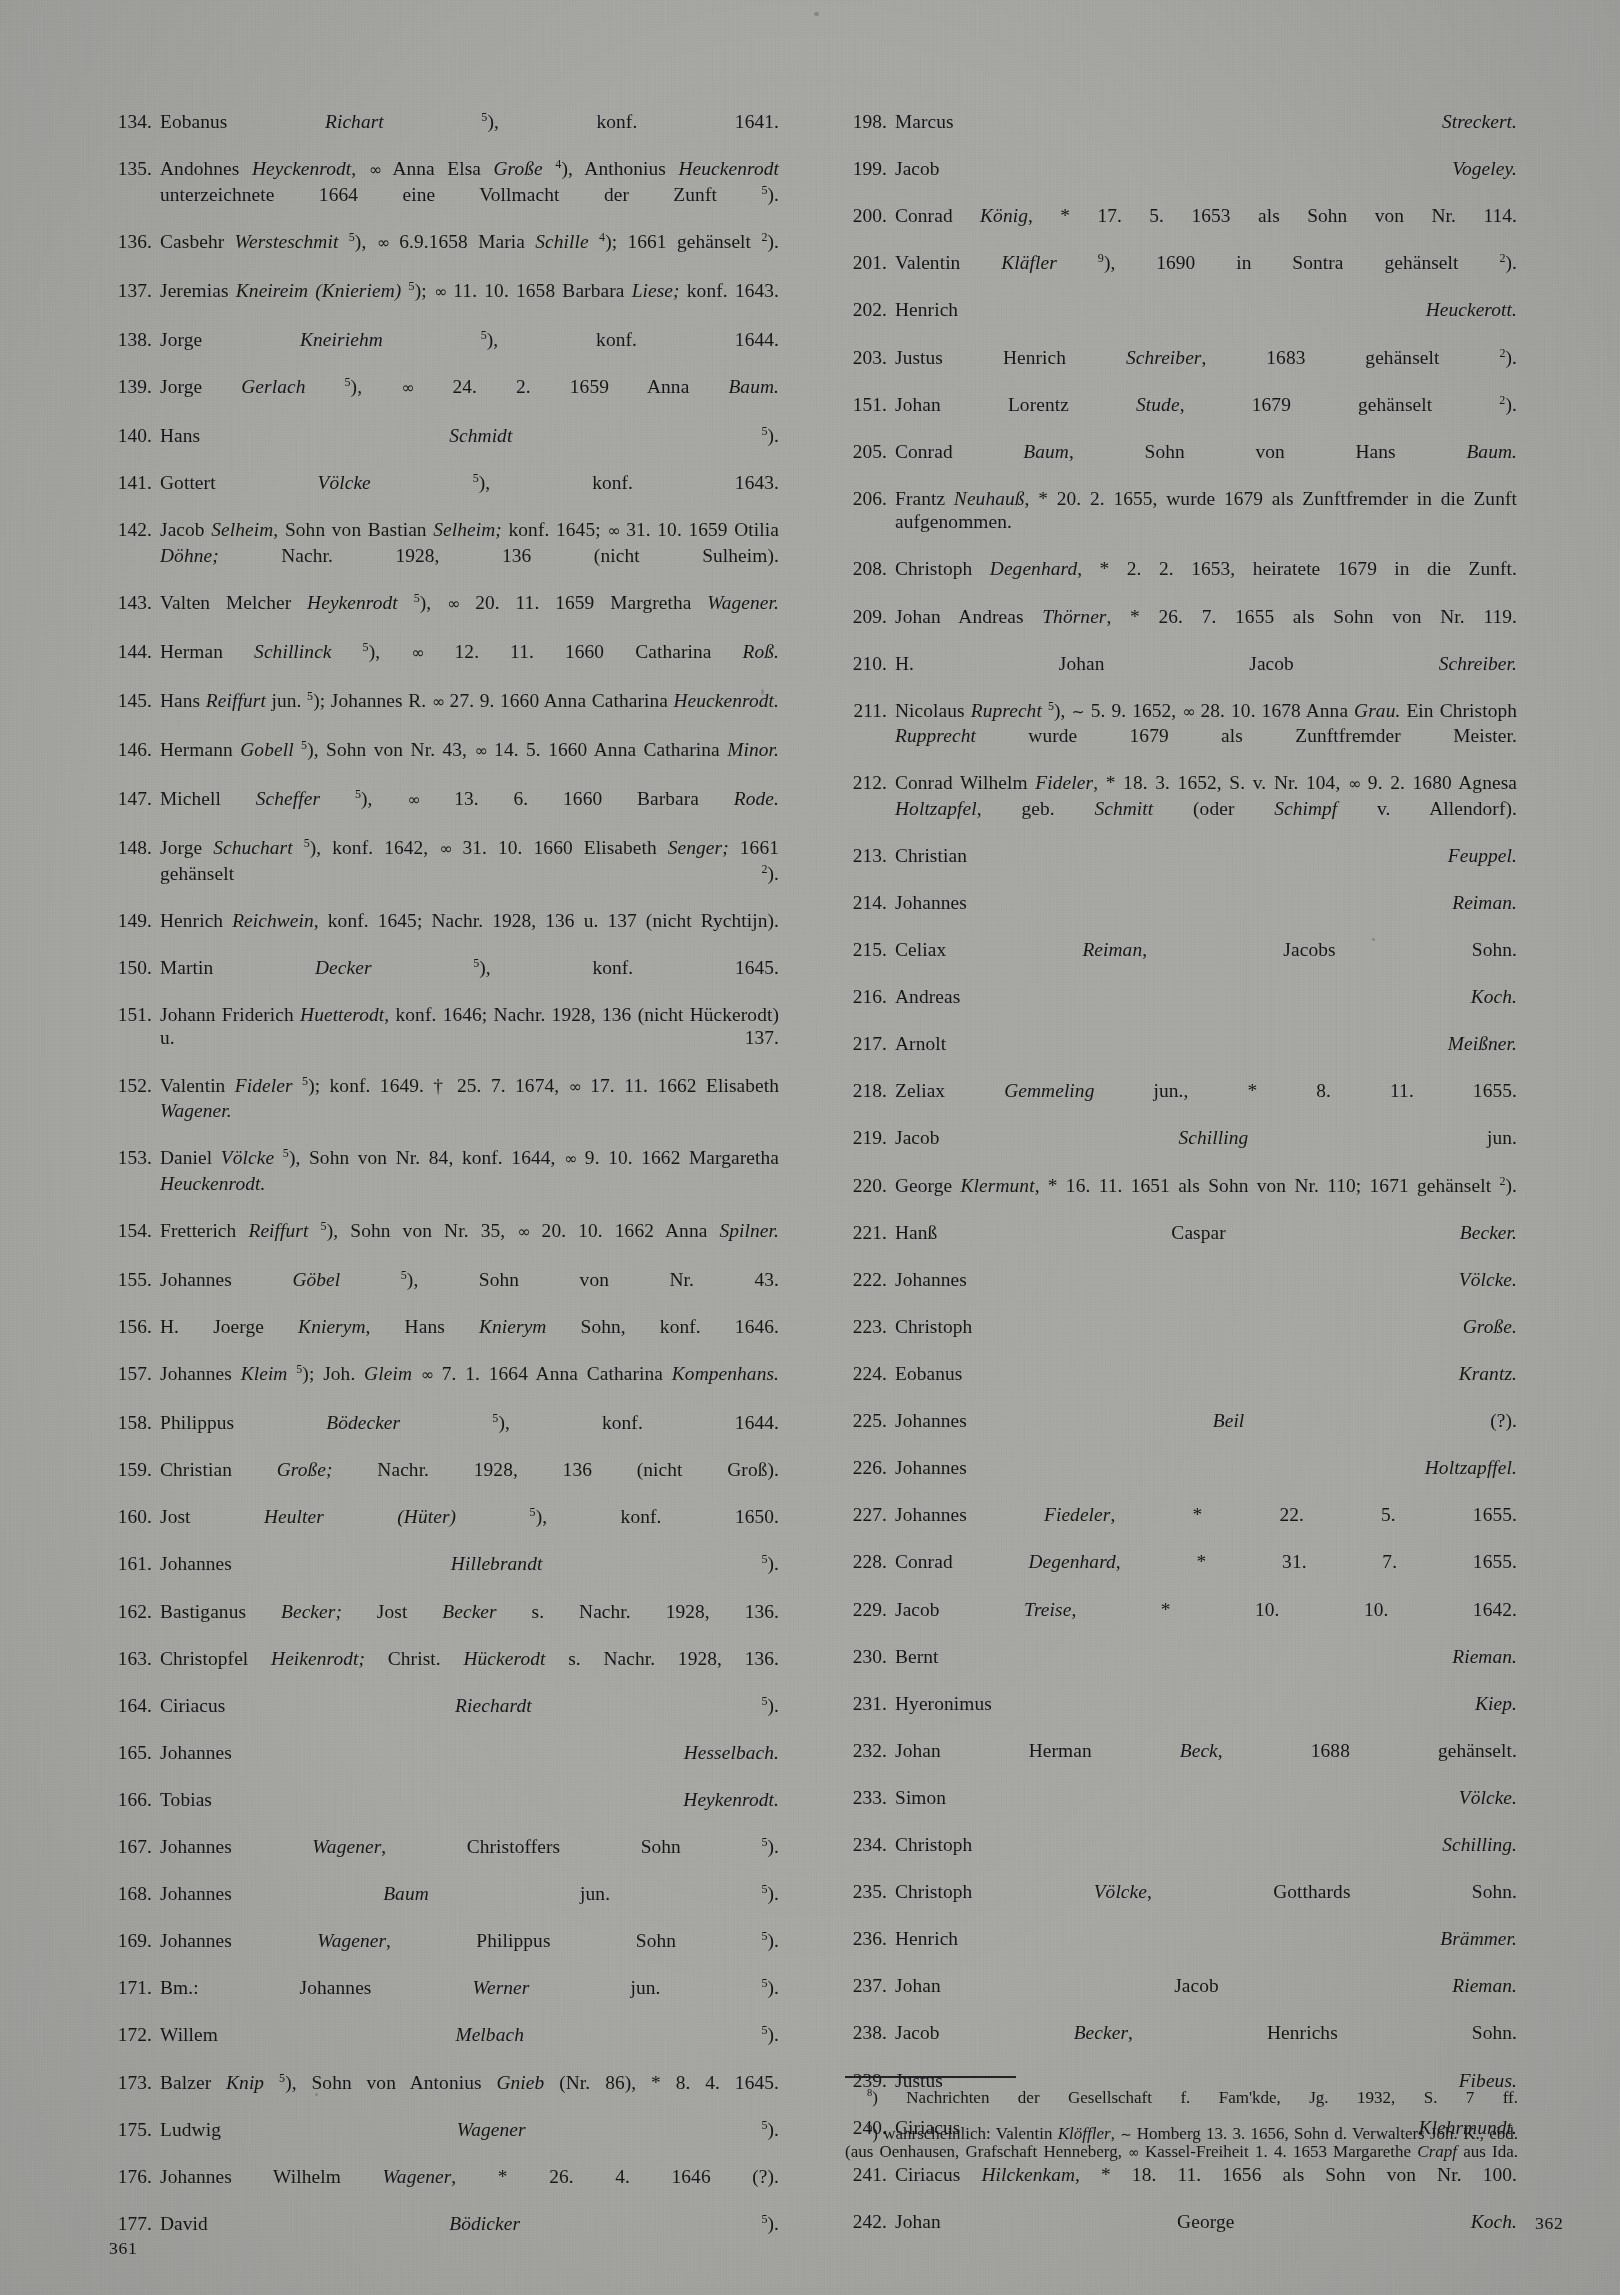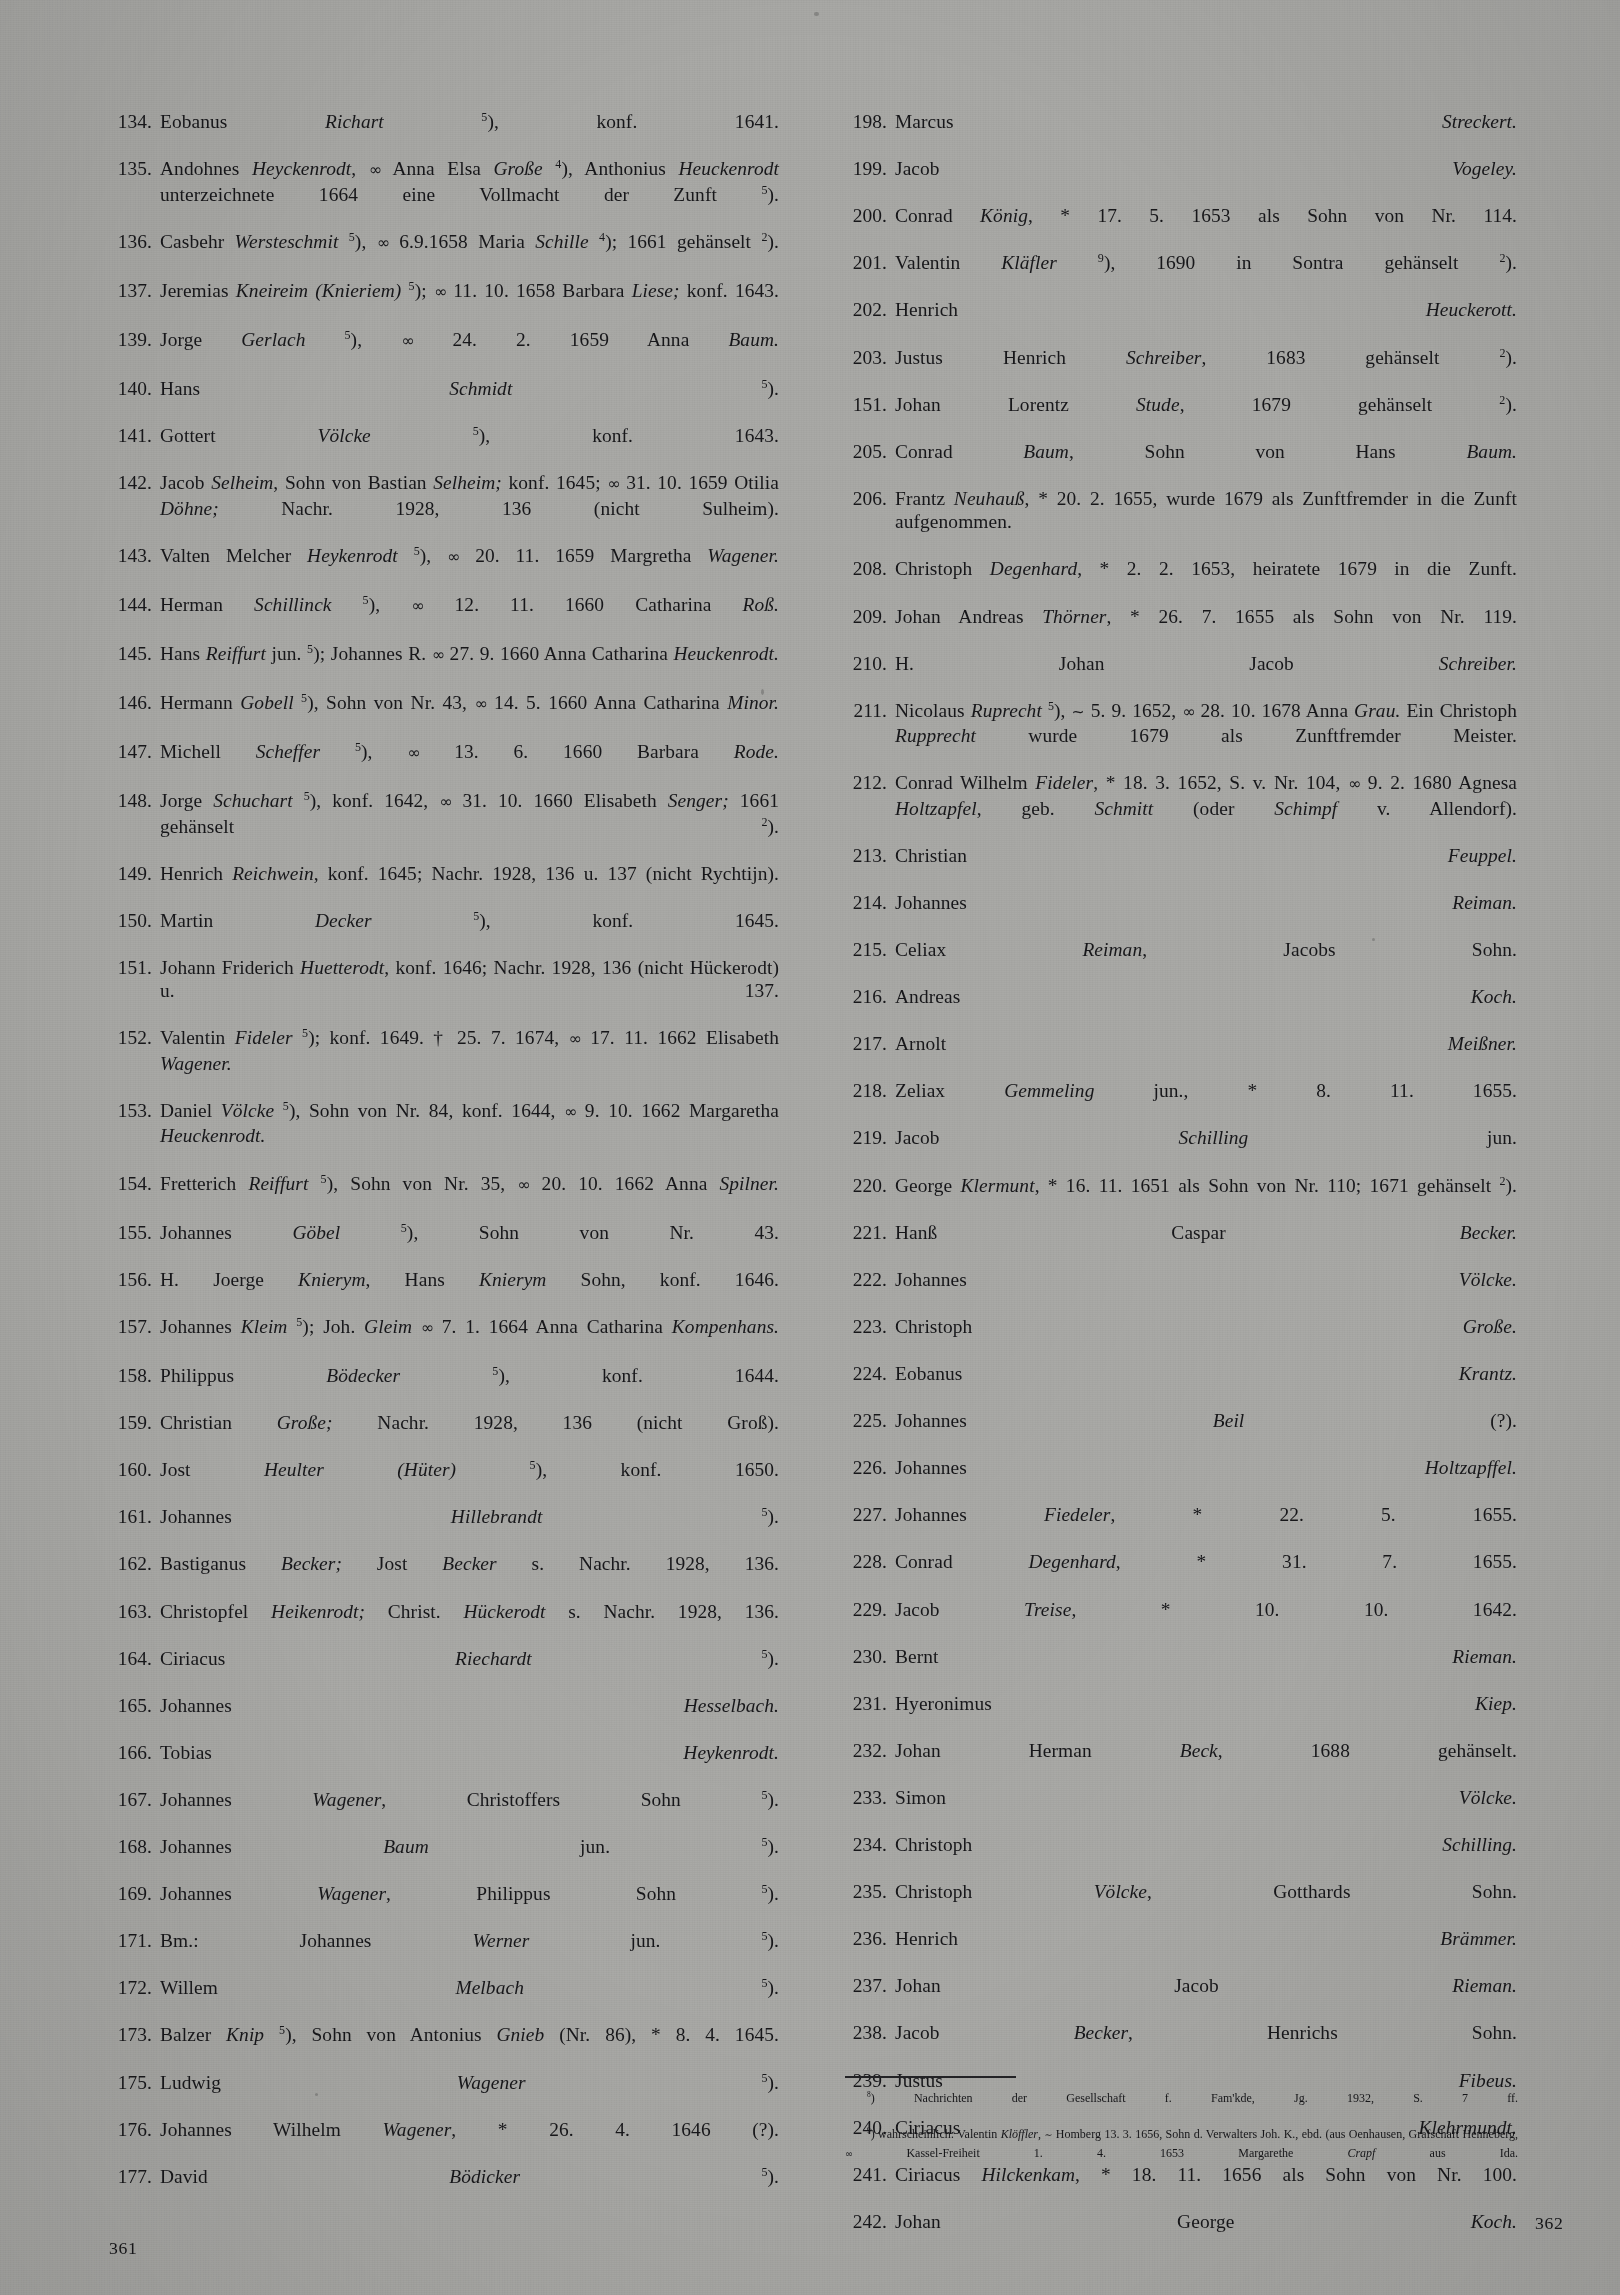--- a/index.html
+++ b/index.html
@@ -69,21 +69,21 @@
   sup{font-size:0.62em;vertical-align:super;line-height:0;}
   .inf{font-family:"DejaVu Sans", sans-serif;font-size:0.80em;letter-spacing:-0.7px;}
   .tilde{font-family:"DejaVu Sans", sans-serif;font-size:0.8em;}
 
   
   .footnotes{
     position:absolute;
     left:845px;
     top:2076px;
     width:673px;
-    font-size:12px;
+    font-size:17px;
     line-height:18px;
     text-align:justify;
   }
   .fn-rule{
     width:171px;height:2px;background:#232326;margin:0 0 10.5px 0;
   }
   .fn-item{margin:0;text-indent:22px;}
   .fn-item .txt::after{content:"";display:inline-block;width:100%;}
 
   .folio{
@@ -113,20 +113,24 @@
             <span class="num">135.</span>
             <span class="txt">Andohnes <i>Heyckenrodt</i>, <span class="inf">∞</span> Anna Elsa <i>Große</i> <sup>4</sup>), Anthonius <i>Heuckenrodt</i> unterzeichnete 1664 eine Vollmacht der Zunft <sup>5</sup>).</span>
           </li>
           <li class="entry">
             <span class="num">136.</span>
             <span class="txt">Casbehr <i>Wersteschmit</i> <sup>5</sup>), <span class="inf">∞</span> 6.9.1658 Maria <i>Schille</i> <sup>4</sup>); 1661 gehänselt <sup>2</sup>).</span>
           </li>
           <li class="entry">
             <span class="num">137.</span>
             <span class="txt">Jeremias <i>Kneireim (Knieriem)</i> <sup>5</sup>); <span class="inf">∞</span> 11. 10. 1658 Barbara <i>Liese;</i> konf. 1643.</span>
+          </li>
+          <li class="entry">
+            <span class="num">138.</span>
+            <span class="txt">Jorge <i>Kneiriehm</i> <sup>5</sup>), konf. 1644.</span>
           </li>
           <li class="entry">
             <span class="num">139.</span>
             <span class="txt">Jorge <i>Gerlach</i> <sup>5</sup>), <span class="inf">∞</span> 24. 2. 1659 Anna <i>Baum.</i></span>
           </li>
           <li class="entry">
             <span class="num">140.</span>
             <span class="txt">Hans <i>Schmidt</i> <sup>5</sup>).</span>
           </li>
           <li class="entry">

